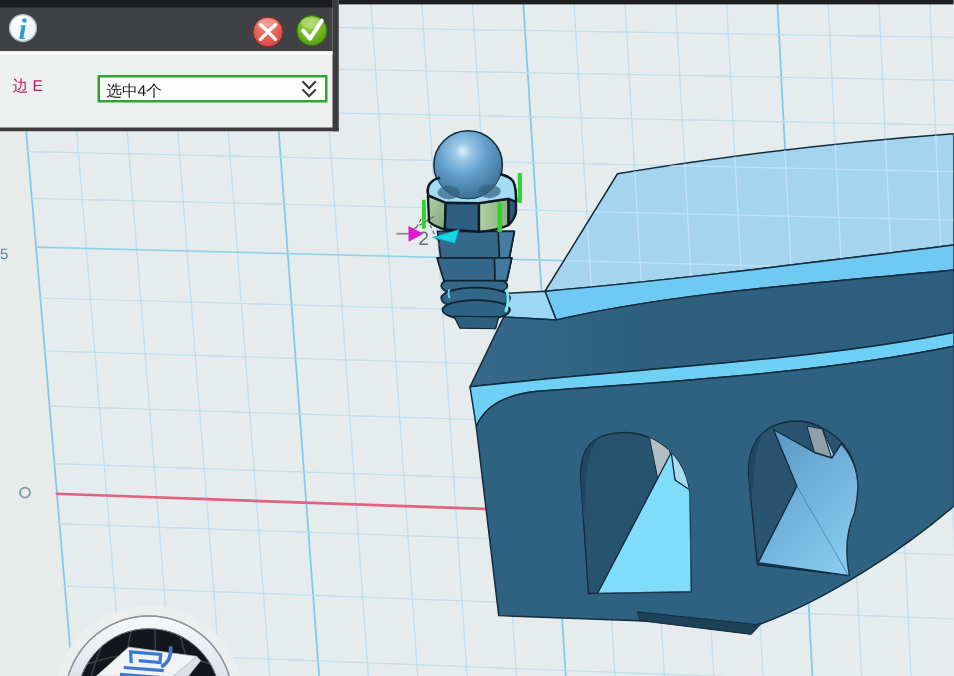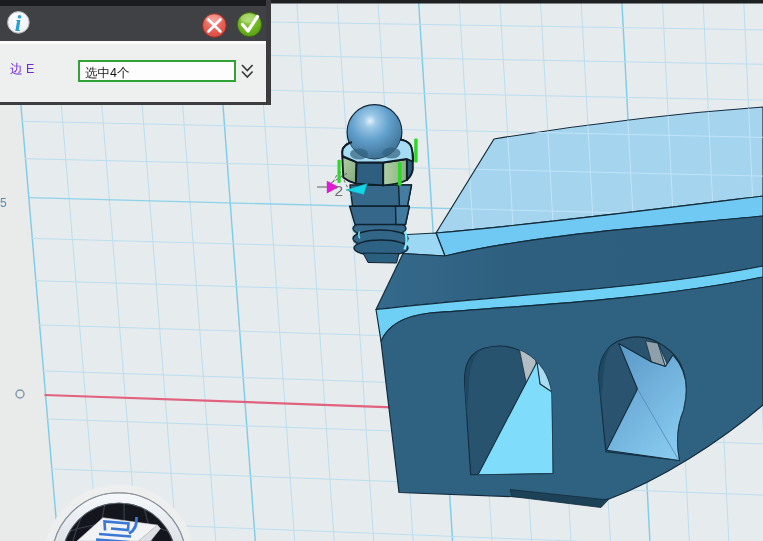--- a/index.html
+++ b/index.html
@@ -1,22 +1,22 @@
 <!DOCTYPE html>
 <html><head>
 <meta charset="utf-8">
 <style>
 html,body{margin:0;padding:0;}
 body{width:763px;height:541px;overflow:hidden;position:relative;background:#e9ebeb;font-family:"Liberation Sans",sans-serif;}
 #vp{position:absolute;left:0;top:0;}
 #dlg{position:absolute;left:0;top:0;width:271px;height:105px;background:#eef0ef;border-right:5px solid #3c3c3e;border-bottom:3px solid #3c3c3e;box-sizing:border-box;}
 #ttl{position:absolute;left:0;top:0;width:266px;height:41px;background:#404144;border-top:6px solid #1b1c1e;box-sizing:border-box;}
 #tsep{position:absolute;left:0;top:41px;width:266px;height:3px;background:#fbfbfb;}
-#lbl{position:absolute;left:10px;top:61px;font-size:12.5px;color:#6d28d9;}
-#inp{position:absolute;left:78px;top:60px;width:158px;height:22px;box-sizing:border-box;border:2px solid #2fa336;background:#fdfdfd;}
+#lbl{position:absolute;left:10px;top:61px;font-size:12.5px;color:#be185d;}
+#inp{position:absolute;left:78px;top:60px;width:184px;height:22px;box-sizing:border-box;border:2px solid #2fa336;background:#fdfdfd;}
 #inp span{position:absolute;left:5px;top:3px;font-size:12.5px;color:#161616;}
 </style>
 </head>
 <body>
 <svg id="vp" width="763" height="541" viewBox="0 0 763 541">
 <defs>
 <radialGradient id="sph" cx="0.42" cy="0.30" r="0.78">
 <stop offset="0" stop-color="#e2f1f9"></stop>
         <stop offset="0.15" stop-color="#9cc8e6"></stop>
 <stop offset="0.45" stop-color="#63a0cd"></stop>

